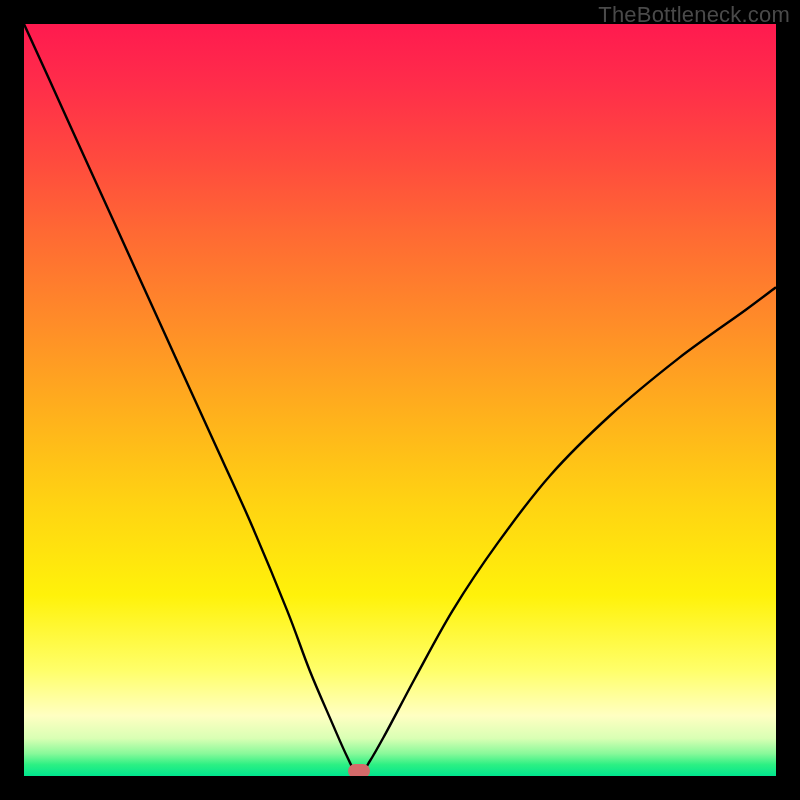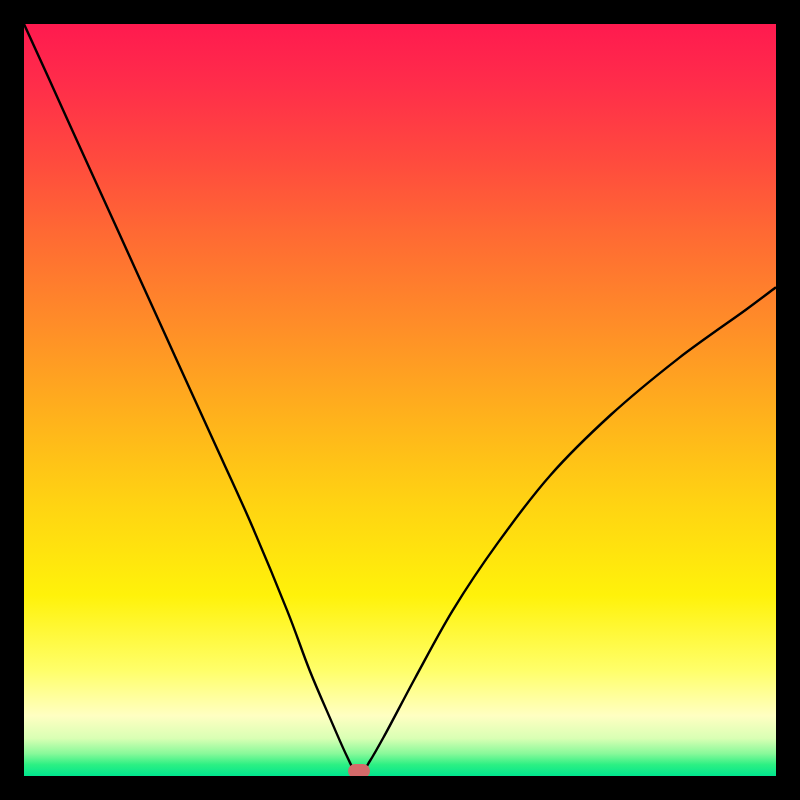--- a/index.html
+++ b/index.html
@@ -64,20 +64,21 @@
   }
   svg.curve {
     position: absolute;
     inset: 0;
   }
 </style>
 </head>
 <body>
 
 <div class="outer">
+  <div class="watermark">TheBottleneck.com</div>
 
   <div class="plot">
     <div class="gradient"></div>
 
     <svg class="curve" viewBox="0 0 752 752" preserveAspectRatio="none">
       <path id="curve-path" d="M 0.0 0.0 C 6.3 13.8, 25.1 55.1, 37.6 82.7 C 50.1 110.3, 62.7 137.9, 75.2 165.4 C 87.7 193.0, 100.3 220.6, 112.8 248.2 C 125.3 275.7, 137.9 303.3, 150.4 330.9 C 162.9 358.5, 175.5 386.0, 188.0 413.6 C 200.5 441.2, 213.1 467.5, 225.6 496.3 C 238.1 525.1, 253.2 561.5, 263.2 586.6 C 273.2 611.6, 278.2 627.9, 285.8 646.7 C 293.3 665.5, 302.1 684.9, 308.3 699.4 C 314.6 713.8, 319.0 724.4, 323.4 733.2 C 327.7 742.0, 330.9 751.4, 334.6 752.0 C 338.4 752.6, 341.5 743.9, 345.9 737.0 C 350.3 730.1, 353.4 724.4, 361.0 710.6 C 368.5 696.9, 379.8 674.9, 391.0 654.2 C 402.3 633.6, 414.9 609.1, 428.6 586.6 C 442.4 564.0, 457.5 541.4, 473.8 518.9 C 490.1 496.3, 507.6 472.5, 526.4 451.2 C 545.2 429.9, 565.3 410.5, 586.6 391.0 C 607.9 371.6, 631.7 352.2, 654.2 334.6 C 676.8 317.1, 705.6 297.7, 721.9 285.8 C 738.2 273.9, 747.0 267.0, 752.0 263.2" fill="none" stroke="#000" stroke-width="2.4"></path>
     </svg>
 
     <div class="marker" id="marker" style="left: 334.64px; top: 746.736px;"></div>
   </div>

